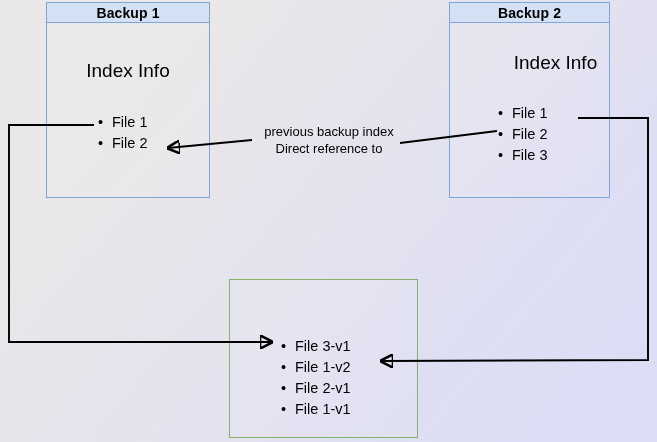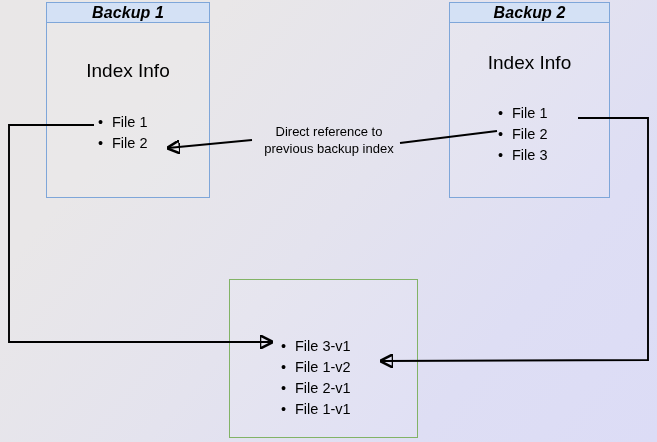--- a/index.html
+++ b/index.html
@@ -42,25 +42,24 @@
     left: 0;
     top: 0;
     width: 100%;
     height: 21px;
     box-sizing: border-box;
     border: 1.4px solid #7ea6d9;
     background: #d4e1f5;
     display: flex;
     align-items: center;
     justify-content: center;
-    font-size: 16px;
+    font-size: 14px;
     font-weight: bold;
     color: #000;
     letter-spacing: 0.1px;
-    font-style: italic;
   }
   .box-header.green {
     border-color: #82b366;
     background: #d5e8d4;
   }
   .box-title-center {
     position: absolute;
     width: 100%;
     text-align: center;
     font-size: 19px;
@@ -120,21 +119,21 @@
     <div class="box-header">
       <span>Backup 1</span>
     </div>
     <div class="box-title-center" style="top:58px;">Index Info</div>
     <ul class="bullet-list" style="left:52px; top:110px;">
       <li>File 1</li>
       <li>File 2</li>
     </ul>
   </div>
 
-  <div class="box" style="left:449px; top:2px; width:161px; height:196px;">
+  <div class="box" style="left:449px; top:2px; width:161px; height:196px;padding-left:26px;">
     <div class="box-frame"></div>
     <div class="box-header">
       <span>Backup 2</span>
     </div>
     <div class="box-title-center" style="top:50px;">Index Info</div>
     <ul class="bullet-list" style="left:49px; top:101px;">
       <li>File 1</li>
       <li>File 2</li>
       <li>File 3</li>
     </ul>
@@ -144,22 +143,22 @@
     <div class="box-frame green"></div>
     <ul class="bullet-list" style="left:52px; top:57px;">
       <li>File 3-v1</li>
       <li>File 1-v2</li>
       <li>File 2-v1</li>
       <li>File 1-v1</li>
     </ul>
   </div>
 
   <div class="annot" style="left:246px; top:123px; width:166px;">
+    <div>previous backup index</div>
     <div>Direct reference to</div>
-    <div>previous backup index</div>
   </div>
 
   <svg class="edges" viewBox="0 0 657 442">
     <defs>
       <marker id="arrowhead" viewBox="0 0 10 10" refX="9" refY="5" markerWidth="7" markerHeight="7" orient="auto-start-reverse">
         <path d="M 0 0 L 10 5 L 0 10 z" fill="#000" stroke="none"></path>
       </marker>
     </defs>
 
     <path d="M 94 125 L 9 125 L 9 342 L 272 342" marker-end="url(#arrowhead)"></path>

